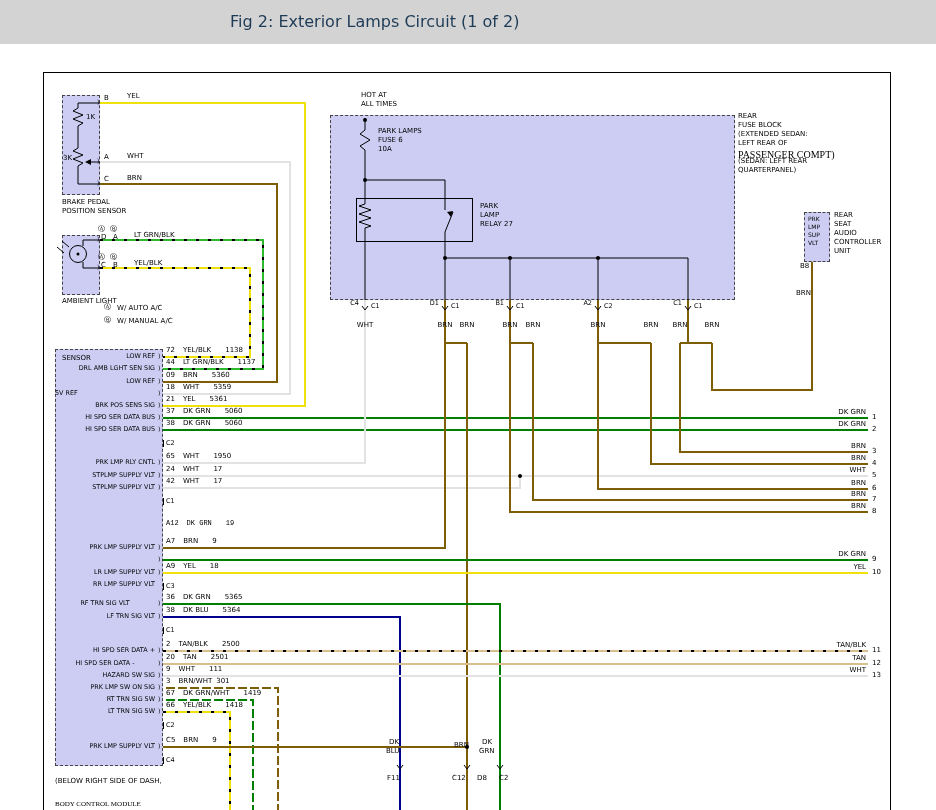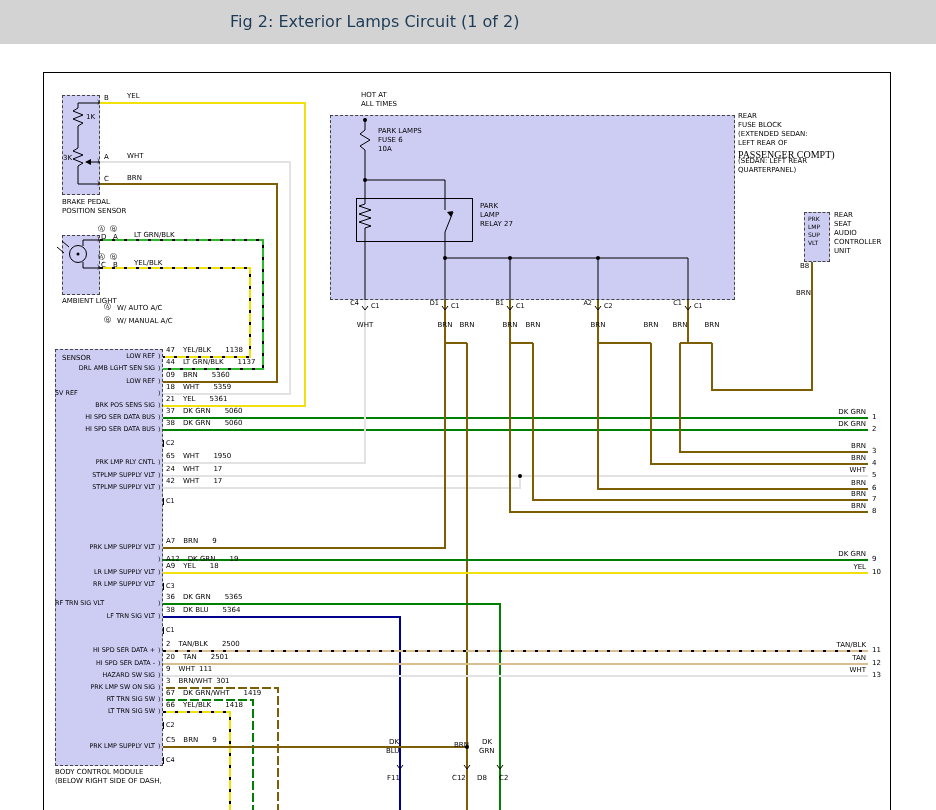--- a/index.html
+++ b/index.html
@@ -170,32 +170,32 @@
     <div class="lbl" style="left: 808px; top: 224px; font-size: 6px;">LMP</div>
     <div class="lbl" style="left: 808px; top: 232px; font-size: 6px;">SUP</div>
     <div class="lbl" style="left: 808px; top: 240px; font-size: 6px;">VLT</div>
     <div class="lbl" style="left: 800px; top: 263px; font-size: 7px;">B8</div>
     <div class="lbl" style="left: 834px; top: 212px; font-size: 7px;">REAR</div>
     <div class="lbl" style="left: 834px; top: 221px; font-size: 7px;">SEAT</div>
     <div class="lbl" style="left: 834px; top: 230px; font-size: 7px;">AUDIO</div>
     <div class="lbl" style="left: 834px; top: 239px; font-size: 7px;">CONTROLLER</div>
     <div class="lbl" style="left: 834px; top: 248px; font-size: 7px;">UNIT</div>
     <div class="lbl" style="left: 796px; top: 290px; font-size: 7px;">BRN</div>
-    <div class="lbl" style="left: 55px; top: 769px; font-size: 7px;">BODY CONTROL MODULE</div>
+    <div class="lbl" style="left: 55px; top: 801px; font-size: 7px; font-family: Liberation Serif, serif;">BODY CONTROL MODULE</div>
     <div class="lbl" style="left: 55px; top: 778px; font-size: 7px;">(BELOW RIGHT SIDE OF DASH,</div>
     <div class="lbl" style="left: 389px; top: 739px; font-size: 7px;">DK</div>
     <div class="lbl" style="left: 386px; top: 748px; font-size: 7px;">BLU</div>
     <div class="lbl" style="left: 454px; top: 742px; font-size: 7px;">BRN</div>
     <div class="lbl" style="left: 482px; top: 739px; font-size: 7px;">DK</div>
     <div class="lbl" style="left: 479px; top: 748px; font-size: 7px;">GRN</div>
     <div class="lbl" style="left: 387px; top: 775px; font-size: 7px;">F11</div>
     <div class="lbl" style="left: 452px; top: 775px; font-size: 7px;">C12</div>
     <div class="lbl" style="left: 477px; top: 775px; font-size: 7px;">D8</div>
     <div class="lbl" style="left: 499px; top: 775px; font-size: 7px;">C2</div>
-    <div class="lbl" style="left: 166px; top: 347px; font-size: 7px; white-space: nowrap;"><span>47</span><span style="margin-left: 8px;">YEL/BLK</span><span style="margin-left: 14px;">1138</span></div>
+    <div class="lbl" style="left: 166px; top: 347px; font-size: 7px; white-space: nowrap;"><span>72</span><span style="margin-left: 8px;">YEL/BLK</span><span style="margin-left: 14px;">1138</span></div>
     <div class="lbl" style="left: 55px; top: 353px; font-size: 6.4px; width: 100px; text-align: right;">LOW REF</div>
     <div class="lbl" style="left: 158px; top: 353px; font-size: 6px;">)</div>
     <div class="lbl" style="left: 166px; top: 359px; font-size: 7px; white-space: nowrap;"><span>44</span><span style="margin-left: 8px;">LT GRN/BLK</span><span style="margin-left: 14px;">1137</span></div>
     <div class="lbl" style="left: 55px; top: 365px; font-size: 6.4px; width: 100px; text-align: right;">DRL AMB LGHT SEN SIG</div>
     <div class="lbl" style="left: 158px; top: 365px; font-size: 6px;">)</div>
     <div class="lbl" style="left: 166px; top: 372px; font-size: 7px; white-space: nowrap;"><span>09</span><span style="margin-left: 8px;">BRN</span><span style="margin-left: 14px;">5360</span></div>
     <div class="lbl" style="left: 55px; top: 378px; font-size: 6.4px; width: 100px; text-align: right;">LOW REF</div>
     <div class="lbl" style="left: 158px; top: 378px; font-size: 6px;">)</div>
     <div class="lbl" style="left: 166px; top: 384px; font-size: 7px; white-space: nowrap;"><span>18</span><span style="margin-left: 8px;">WHT</span><span style="margin-left: 14px;">5359</span></div>
     <div class="lbl" style="left: 55px; top: 390px; font-size: 6.4px; width: 100px; text-align: left;">5V REF</div>
@@ -214,39 +214,39 @@
     <div class="lbl" style="left: 158px; top: 459px; font-size: 6px;">)</div>
     <div class="lbl" style="left: 166px; top: 466px; font-size: 7px; white-space: nowrap;"><span>24</span><span style="margin-left: 8px;">WHT</span><span style="margin-left: 14px;">17</span></div>
     <div class="lbl" style="left: 55px; top: 472px; font-size: 6.4px; width: 100px; text-align: right;">STPLMP SUPPLY VLT</div>
     <div class="lbl" style="left: 158px; top: 472px; font-size: 6px;">)</div>
     <div class="lbl" style="left: 166px; top: 478px; font-size: 7px; white-space: nowrap;"><span>42</span><span style="margin-left: 8px;">WHT</span><span style="margin-left: 14px;">17</span></div>
     <div class="lbl" style="left: 55px; top: 484px; font-size: 6.4px; width: 100px; text-align: right;">STPLMP SUPPLY VLT</div>
     <div class="lbl" style="left: 158px; top: 484px; font-size: 6px;">)</div>
     <div class="lbl" style="left: 166px; top: 538px; font-size: 7px; white-space: nowrap;"><span>A7</span><span style="margin-left: 8px;">BRN</span><span style="margin-left: 14px;">9</span></div>
     <div class="lbl" style="left: 55px; top: 544px; font-size: 6.4px; width: 100px; text-align: right;">PRK LMP SUPPLY VLT</div>
     <div class="lbl" style="left: 158px; top: 544px; font-size: 6px;">)</div>
-    <div class="lbl" style="left: 166px; top: 556px; font-size: 7px; white-space: nowrap;"><span>A12</span><span style="margin-left: 8px;">DK GRN</span><span style="margin-left: 14px;">19</span></div>
+    <div class="lbl" style="left: 166px; top: 520px; font-size: 7px; white-space: nowrap; font-family: Liberation Mono, monospace;"><span>A12</span><span style="margin-left: 8px;">DK GRN</span><span style="margin-left: 14px;">19</span></div>
     <div class="lbl" style="left: 55px; top: 581px; font-size: 6.4px; width: 100px; text-align: right;">RR LMP SUPPLY VLT</div>
     <div class="lbl" style="left: 158px; top: 556px; font-size: 6px;">)</div>
     <div class="lbl" style="left: 166px; top: 563px; font-size: 7px; white-space: nowrap;"><span>A9</span><span style="margin-left: 8px;">YEL</span><span style="margin-left: 14px;">18</span></div>
     <div class="lbl" style="left: 55px; top: 569px; font-size: 6.4px; width: 100px; text-align: right;">LR LMP SUPPLY VLT</div>
     <div class="lbl" style="left: 158px; top: 569px; font-size: 6px;">)</div>
     <div class="lbl" style="left: 166px; top: 594px; font-size: 7px; white-space: nowrap;"><span>36</span><span style="margin-left: 8px;">DK GRN</span><span style="margin-left: 14px;">5365</span></div>
-    <div class="lbl" style="left: 55px; top: 600px; font-size: 6.4px; width: 100px; text-align: left;">RF TRN SIG VLT</div>
+    <div class="lbl" style="left: 55px; top: 600px; font-size: 6.4px; width: 100px; text-align: center;">RF TRN SIG VLT</div>
     <div class="lbl" style="left: 158px; top: 600px; font-size: 6px;">)</div>
     <div class="lbl" style="left: 166px; top: 607px; font-size: 7px; white-space: nowrap;"><span>38</span><span style="margin-left: 8px;">DK BLU</span><span style="margin-left: 14px;">5364</span></div>
     <div class="lbl" style="left: 55px; top: 613px; font-size: 6.4px; width: 100px; text-align: right;">LF TRN SIG VLT</div>
     <div class="lbl" style="left: 158px; top: 613px; font-size: 6px;">)</div>
     <div class="lbl" style="left: 166px; top: 641px; font-size: 7px; white-space: nowrap;"><span>2</span><span style="margin-left: 8px;">TAN/BLK</span><span style="margin-left: 14px;">2500</span></div>
     <div class="lbl" style="left: 55px; top: 647px; font-size: 6.4px; width: 100px; text-align: right;">HI SPD SER DATA +</div>
     <div class="lbl" style="left: 158px; top: 647px; font-size: 6px;">)</div>
     <div class="lbl" style="left: 166px; top: 654px; font-size: 7px; white-space: nowrap;"><span>20</span><span style="margin-left: 8px;">TAN</span><span style="margin-left: 14px;">2501</span></div>
-    <div class="lbl" style="left: 55px; top: 660px; font-size: 6.4px; width: 100px; text-align: right;">HI SPD SER DATA -</div>
+    <div class="lbl" style="left: 55px; top: 660px; font-size: 6.4px; width: 100px; text-align: center;">HI SPD SER DATA -</div>
     <div class="lbl" style="left: 158px; top: 660px; font-size: 6px;">)</div>
-    <div class="lbl" style="left: 166px; top: 666px; font-size: 7px; white-space: nowrap;"><span>9</span><span style="margin-left: 8px;">WHT</span><span style="margin-left: 4px;">111</span></div>
+    <div class="lbl" style="left: 166px; top: 666px; font-size: 7px; white-space: nowrap;"><span>9</span><span style="margin-left: 8px;">WHT</span><span style="margin-left: 14px;">111</span></div>
     <div class="lbl" style="left: 55px; top: 672px; font-size: 6.4px; width: 100px; text-align: right;">HAZARD SW SIG</div>
     <div class="lbl" style="left: 158px; top: 672px; font-size: 6px;">)</div>
     <div class="lbl" style="left: 166px; top: 678px; font-size: 7px; white-space: nowrap;"><span>3</span><span style="margin-left: 8px;">BRN/WHT</span><span style="margin-left: 4px;">301</span></div>
     <div class="lbl" style="left: 55px; top: 684px; font-size: 6.4px; width: 100px; text-align: right;">PRK LMP SW ON SIG</div>
     <div class="lbl" style="left: 158px; top: 684px; font-size: 6px;">)</div>
     <div class="lbl" style="left: 166px; top: 690px; font-size: 7px; white-space: nowrap;"><span>67</span><span style="margin-left: 8px;">DK GRN/WHT</span><span style="margin-left: 14px;">1419</span></div>
     <div class="lbl" style="left: 55px; top: 696px; font-size: 6.4px; width: 100px; text-align: right;">RT TRN SIG SW</div>
     <div class="lbl" style="left: 158px; top: 696px; font-size: 6px;">)</div>
     <div class="lbl" style="left: 166px; top: 702px; font-size: 7px; white-space: nowrap;"><span>66</span><span style="margin-left: 8px;">YEL/BLK</span><span style="margin-left: 14px;">1418</span></div>
     <div class="lbl" style="left: 55px; top: 708px; font-size: 6.4px; width: 100px; text-align: right;">LT TRN SIG SW</div>

